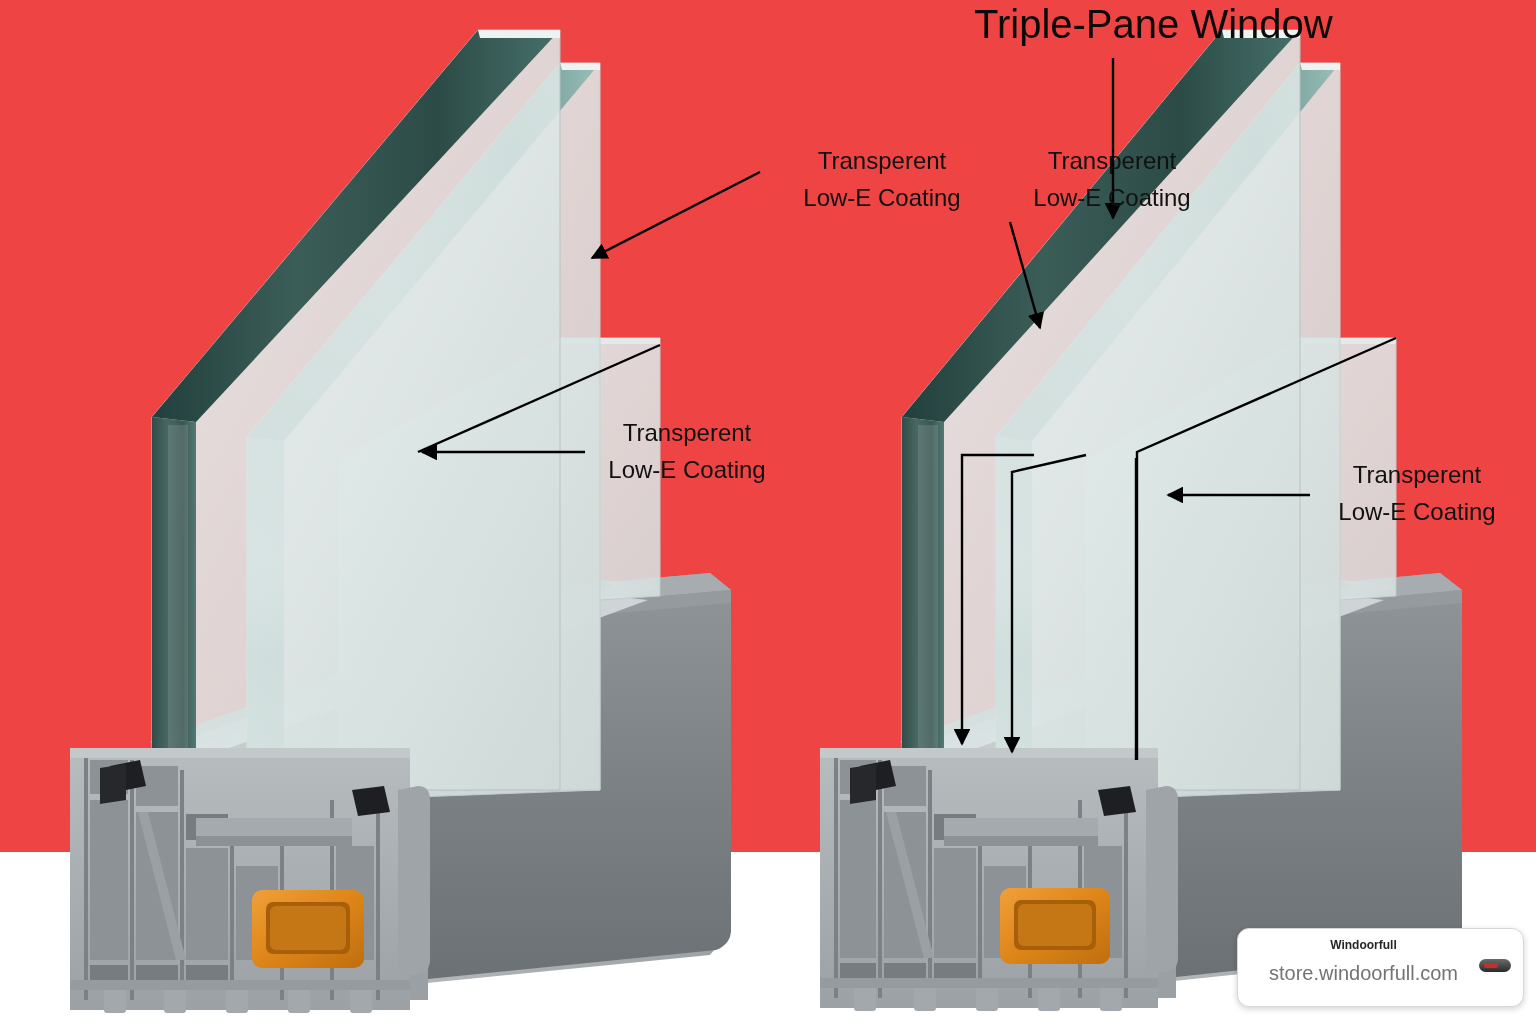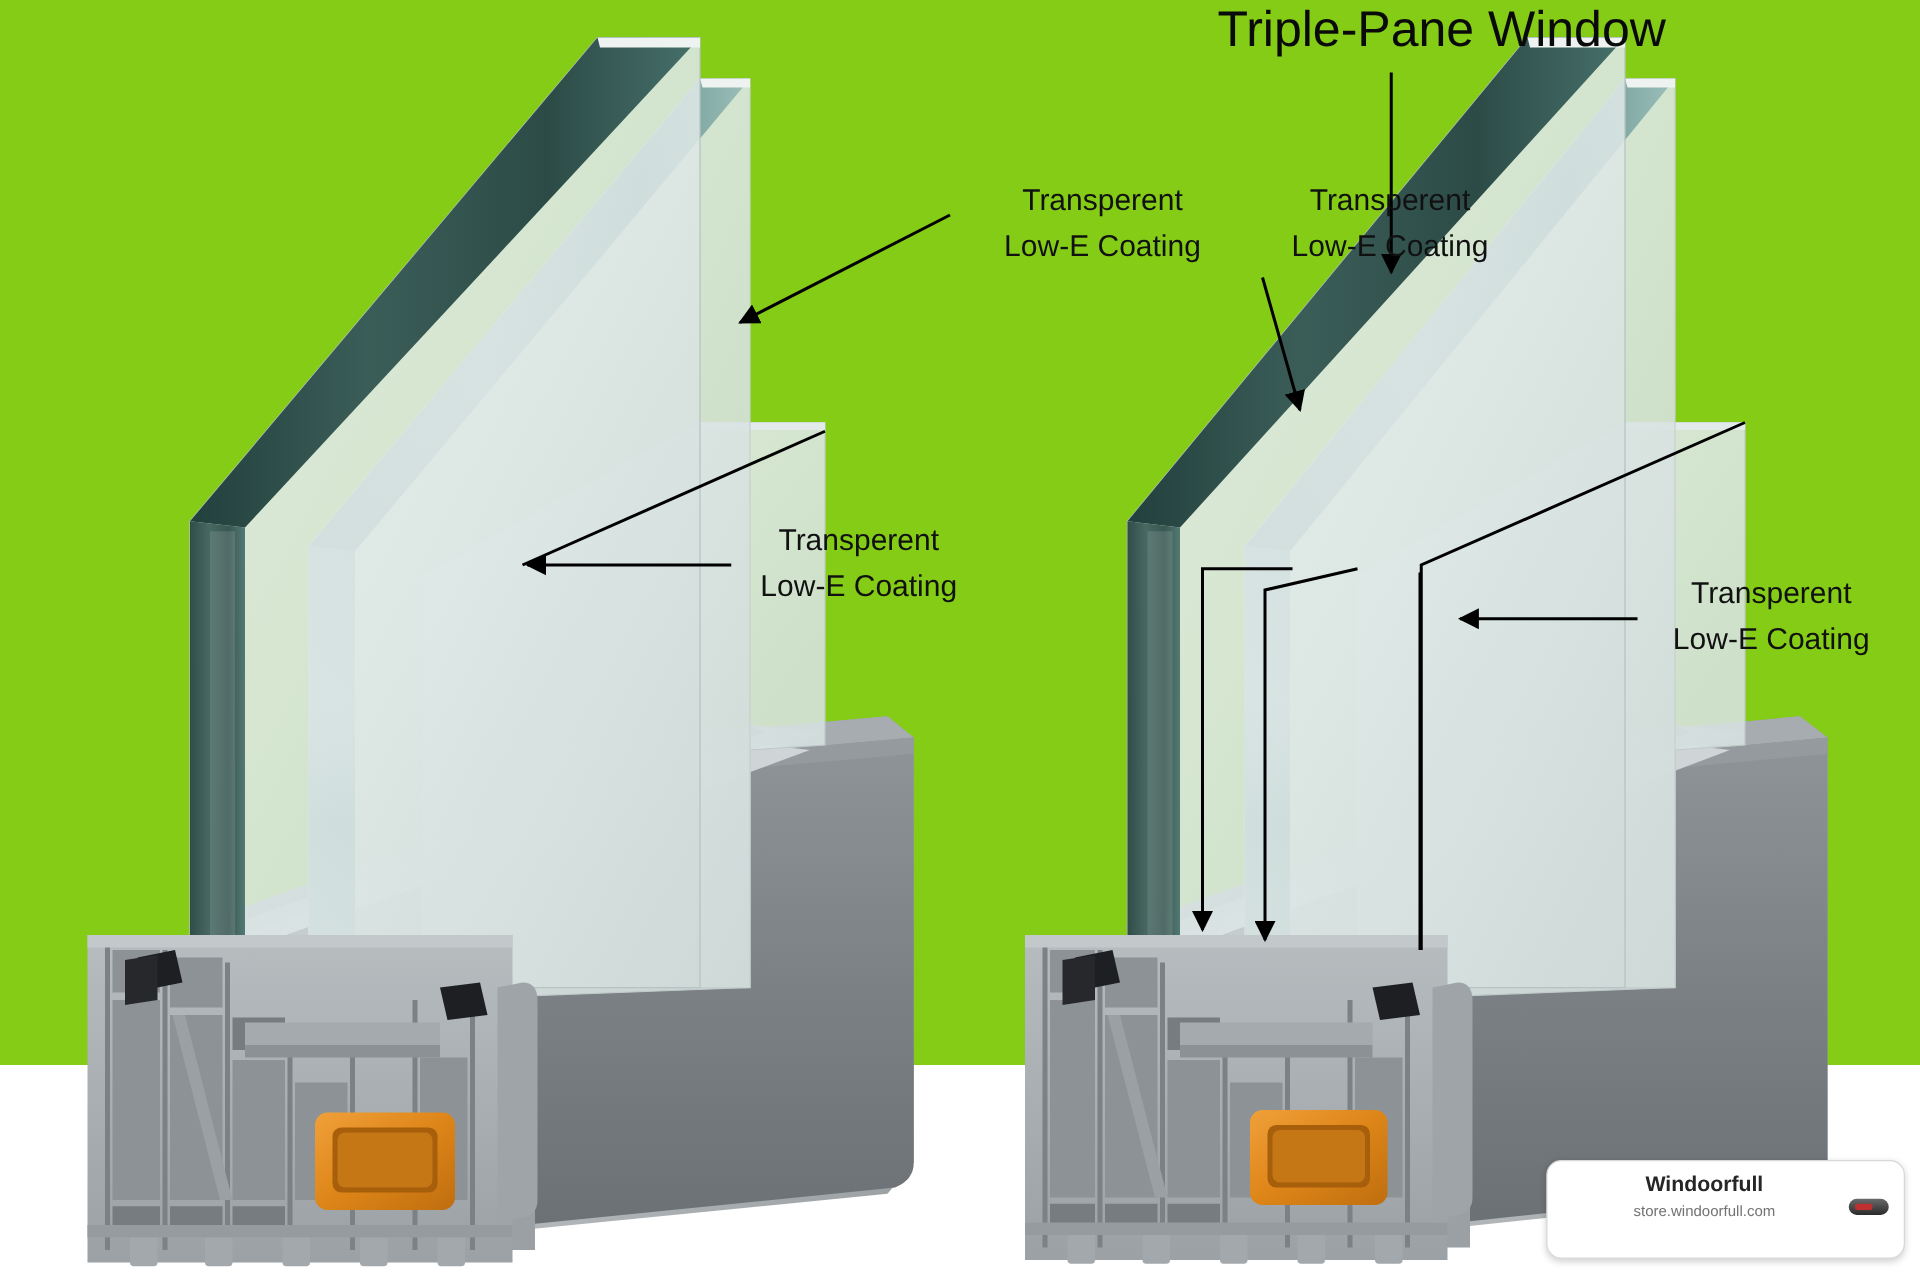--- a/index.html
+++ b/index.html
@@ -1,29 +1,29 @@
 <!DOCTYPE html>
 <html><head>
 <meta charset="utf-8">
 <style>
   html,body{margin:0;padding:0;background:#ffffff;}
   body{width:1536px;height:1024px;overflow:hidden;font-family:"Liberation Sans",sans-serif;}
-  #stage{position:relative;width:1536px;height:852px;background:#84cc16;}
+  #stage{position:relative;width:1536px;height:852px;background:#ef4444;}
   svg.scene{position:absolute;left:0;top:0;width:1536px;height:1024px;}
   .lbl{position:absolute;font-family:"Liberation Sans",sans-serif;color:#111;
        font-size:24px;line-height:37px;white-space:nowrap;text-align:center;}
   .title{position:absolute;font-family:"Liberation Sans",sans-serif;color:#0a0a0a;
          font-size:40px;line-height:44px;white-space:nowrap;}
   #wm{position:absolute;left:1237px;top:928px;width:285px;height:77px;
       background:#ffffff;border:1px solid #d8d8d8;border-radius:12px;
       box-shadow:0 2px 6px rgba(0,0,0,.18);}
   #wm .brand{position:absolute;left:0;right:34px;top:9px;text-align:center;
-             font-size:17px;font-weight:bold;color:#262626;font-family:"Liberation Sans",sans-serif;}
+             font-size:12px;font-weight:bold;color:#262626;font-family:"Liberation Sans",sans-serif;}
   #wm .url{position:absolute;left:0;right:34px;top:33px;text-align:center;
-           font-size:12px;color:#737373;font-family:"Liberation Sans",sans-serif;}
+           font-size:20px;color:#737373;font-family:"Liberation Sans",sans-serif;}
   #wm .chip{position:absolute;right:12px;top:30px;width:32px;height:13px;border-radius:7px;
             background:linear-gradient(180deg,#6b6b6b,#2a2a2a);}
   #wm .chip i{position:absolute;left:5px;top:4px;width:14px;height:5px;background:#c03030;border-radius:2px;display:block;}
 </style>
 </head>
 <body>
 
 <div id="stage">
 
 <svg class="scene" viewBox="0 0 1536 1024">

